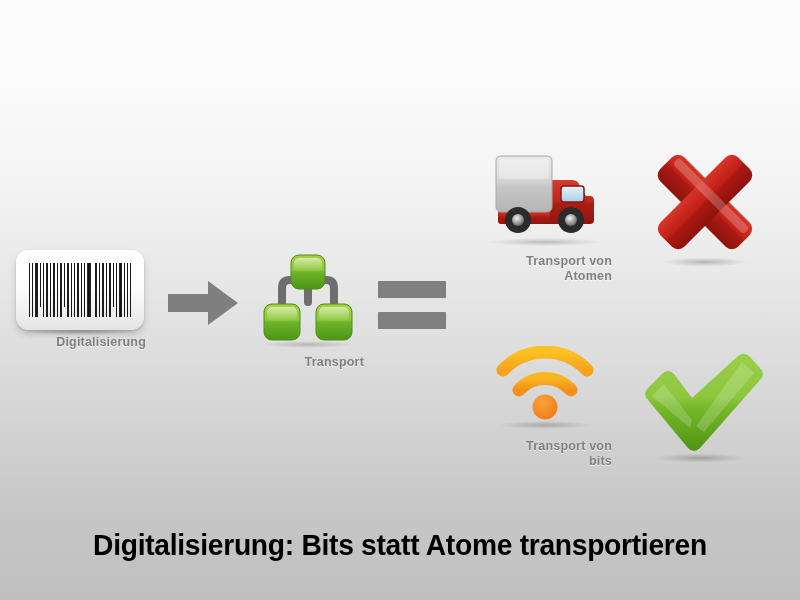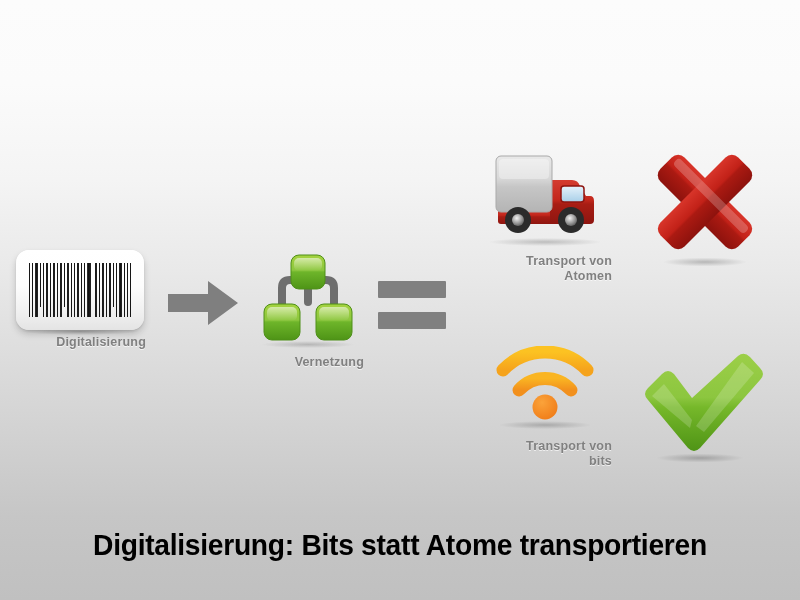--- a/index.html
+++ b/index.html
@@ -212,21 +212,21 @@
         <rect x="34" y="6" width="28" height="13" rx="5" fill="url(#gnodehl)"></rect>
 
         <rect x="4" y="52" width="36" height="36" rx="8" fill="url(#gnode)" stroke="#4e8f18" stroke-width="1"></rect>
         <rect x="7" y="55" width="30" height="14" rx="5" fill="url(#gnodehl)"></rect>
 
         <rect x="56" y="52" width="36" height="36" rx="8" fill="url(#gnode)" stroke="#4e8f18" stroke-width="1"></rect>
         <rect x="59" y="55" width="30" height="14" rx="5" fill="url(#gnodehl)"></rect>
       </svg>
     </div>
     <div class="net-shadow"></div>
-    <div class="caption">Vernetzung</div>
+    <div class="caption">Transport</div>
   </div>
 
   <div class="stage" id="equals-stage">
     <div class="eq-bar"></div>
     <div class="eq-bar"></div>
   </div>
 
   <div class="stage" id="truck-stage">
     <div class="truck-wrap">
       <svg width="122" height="96" viewBox="0 0 122 96">

